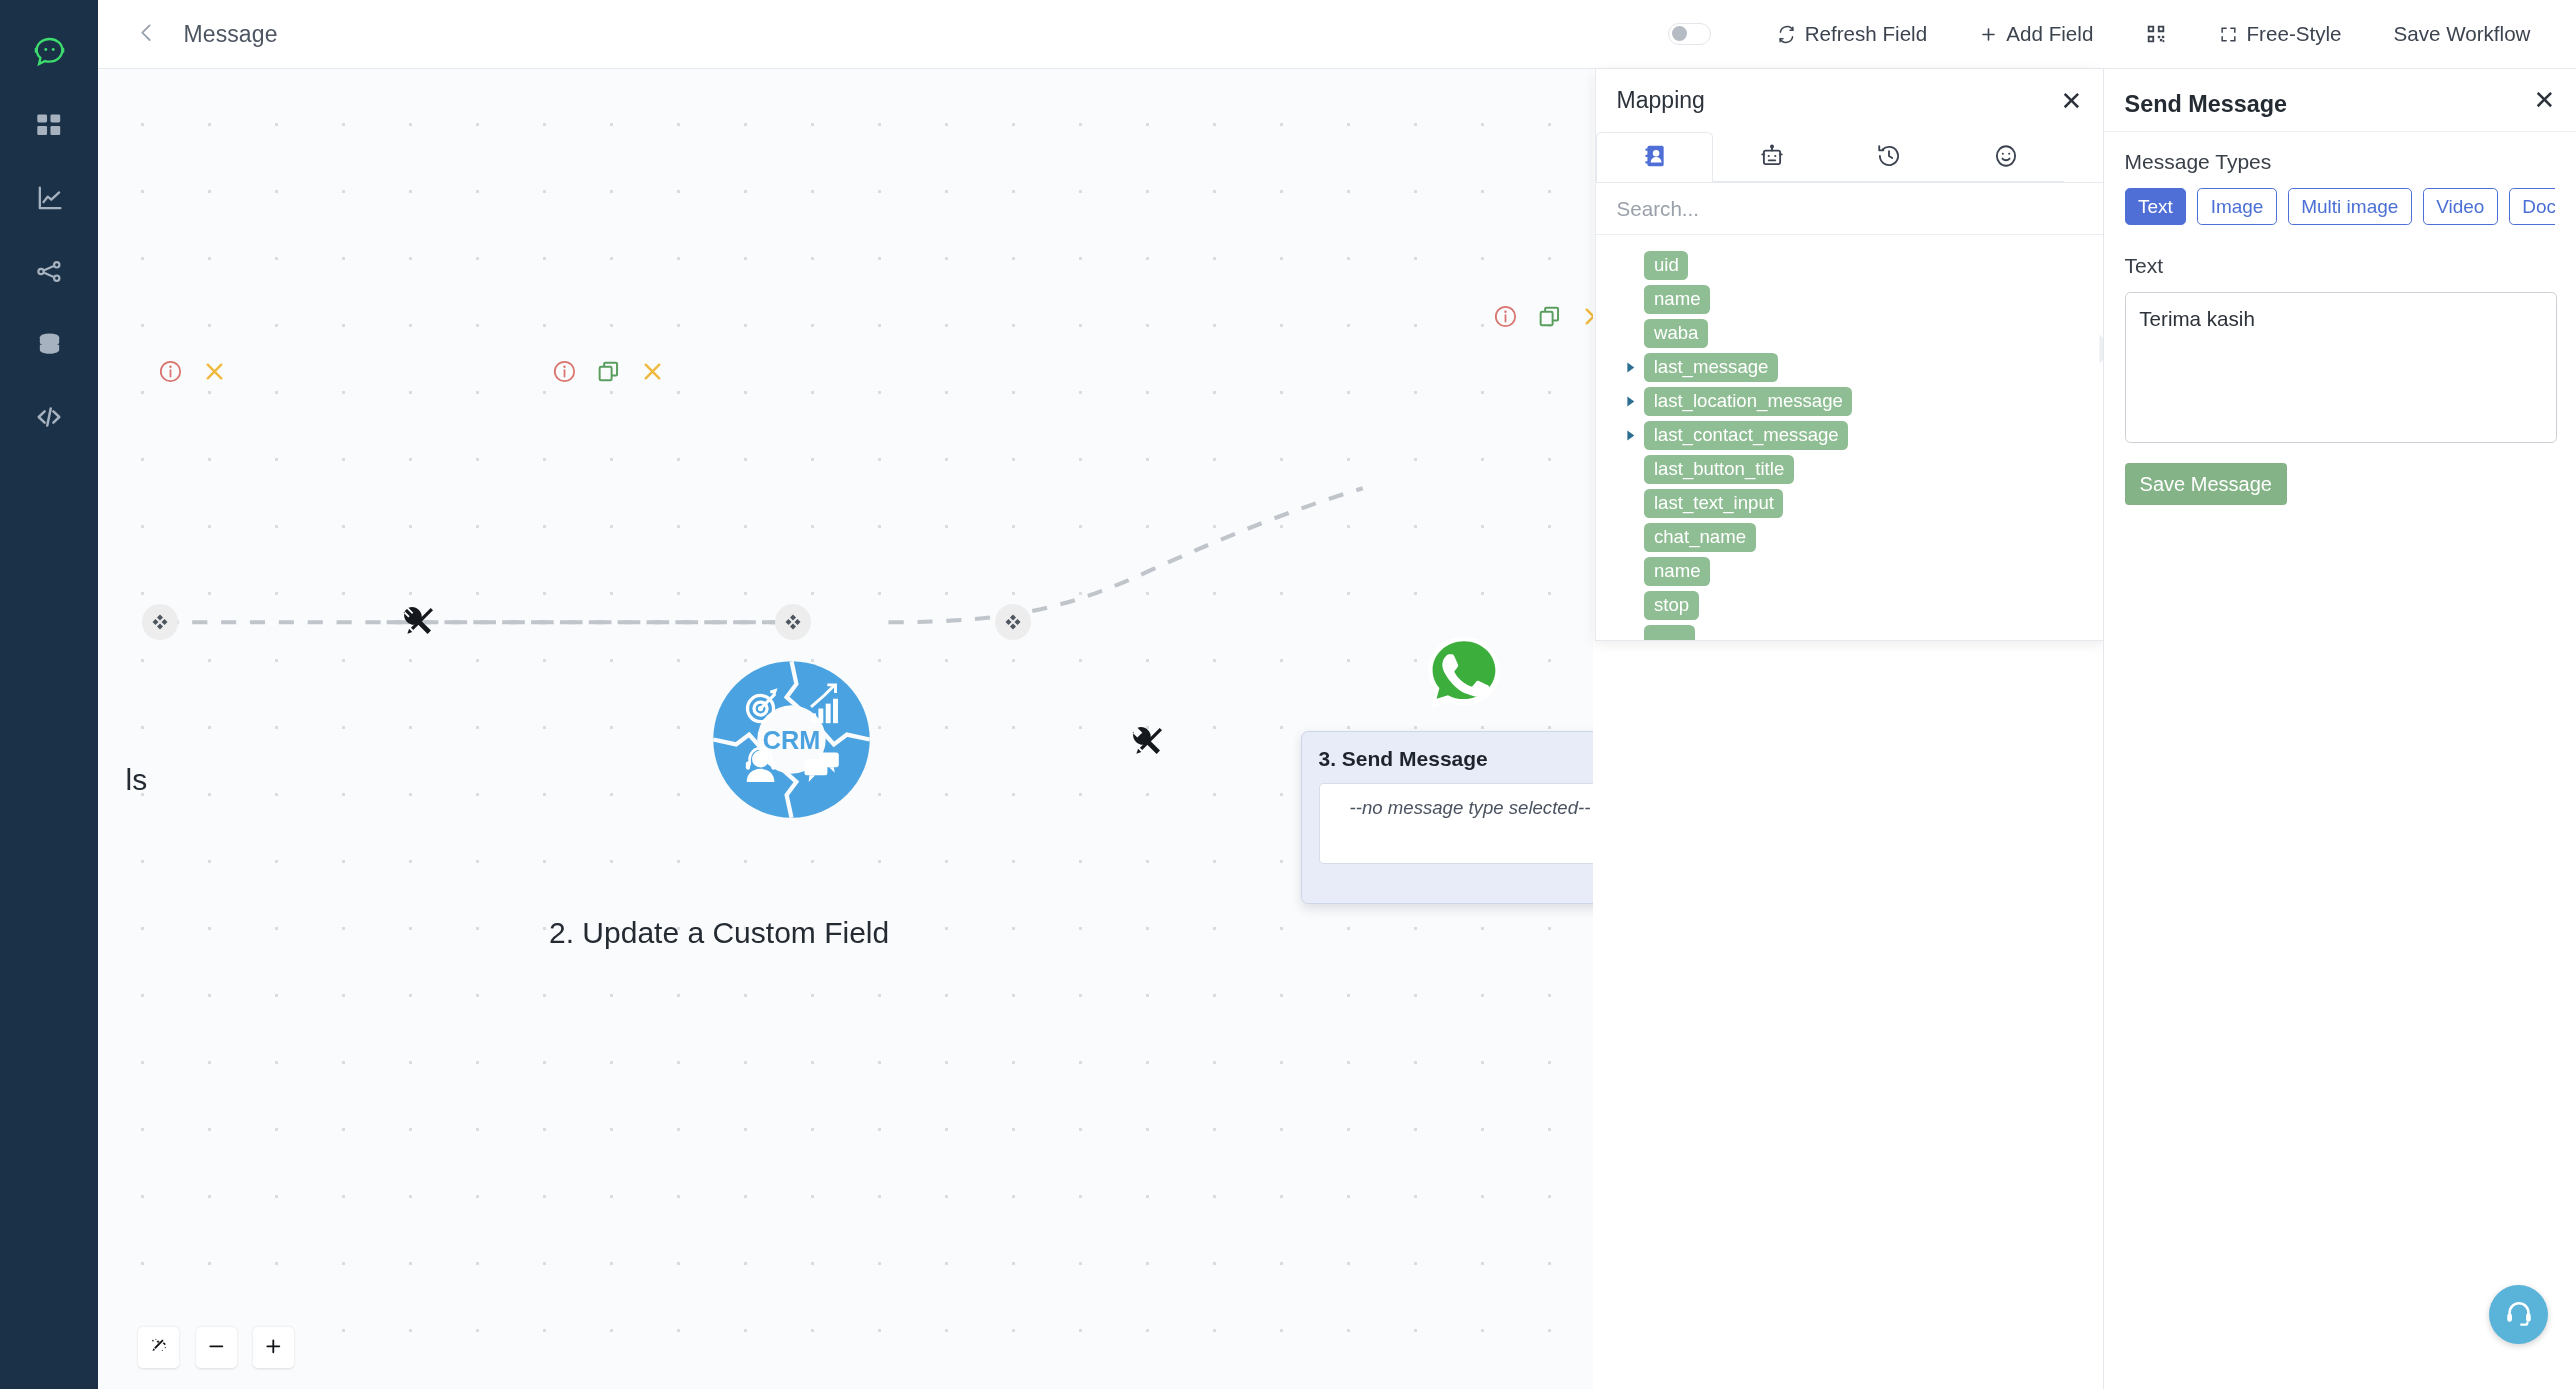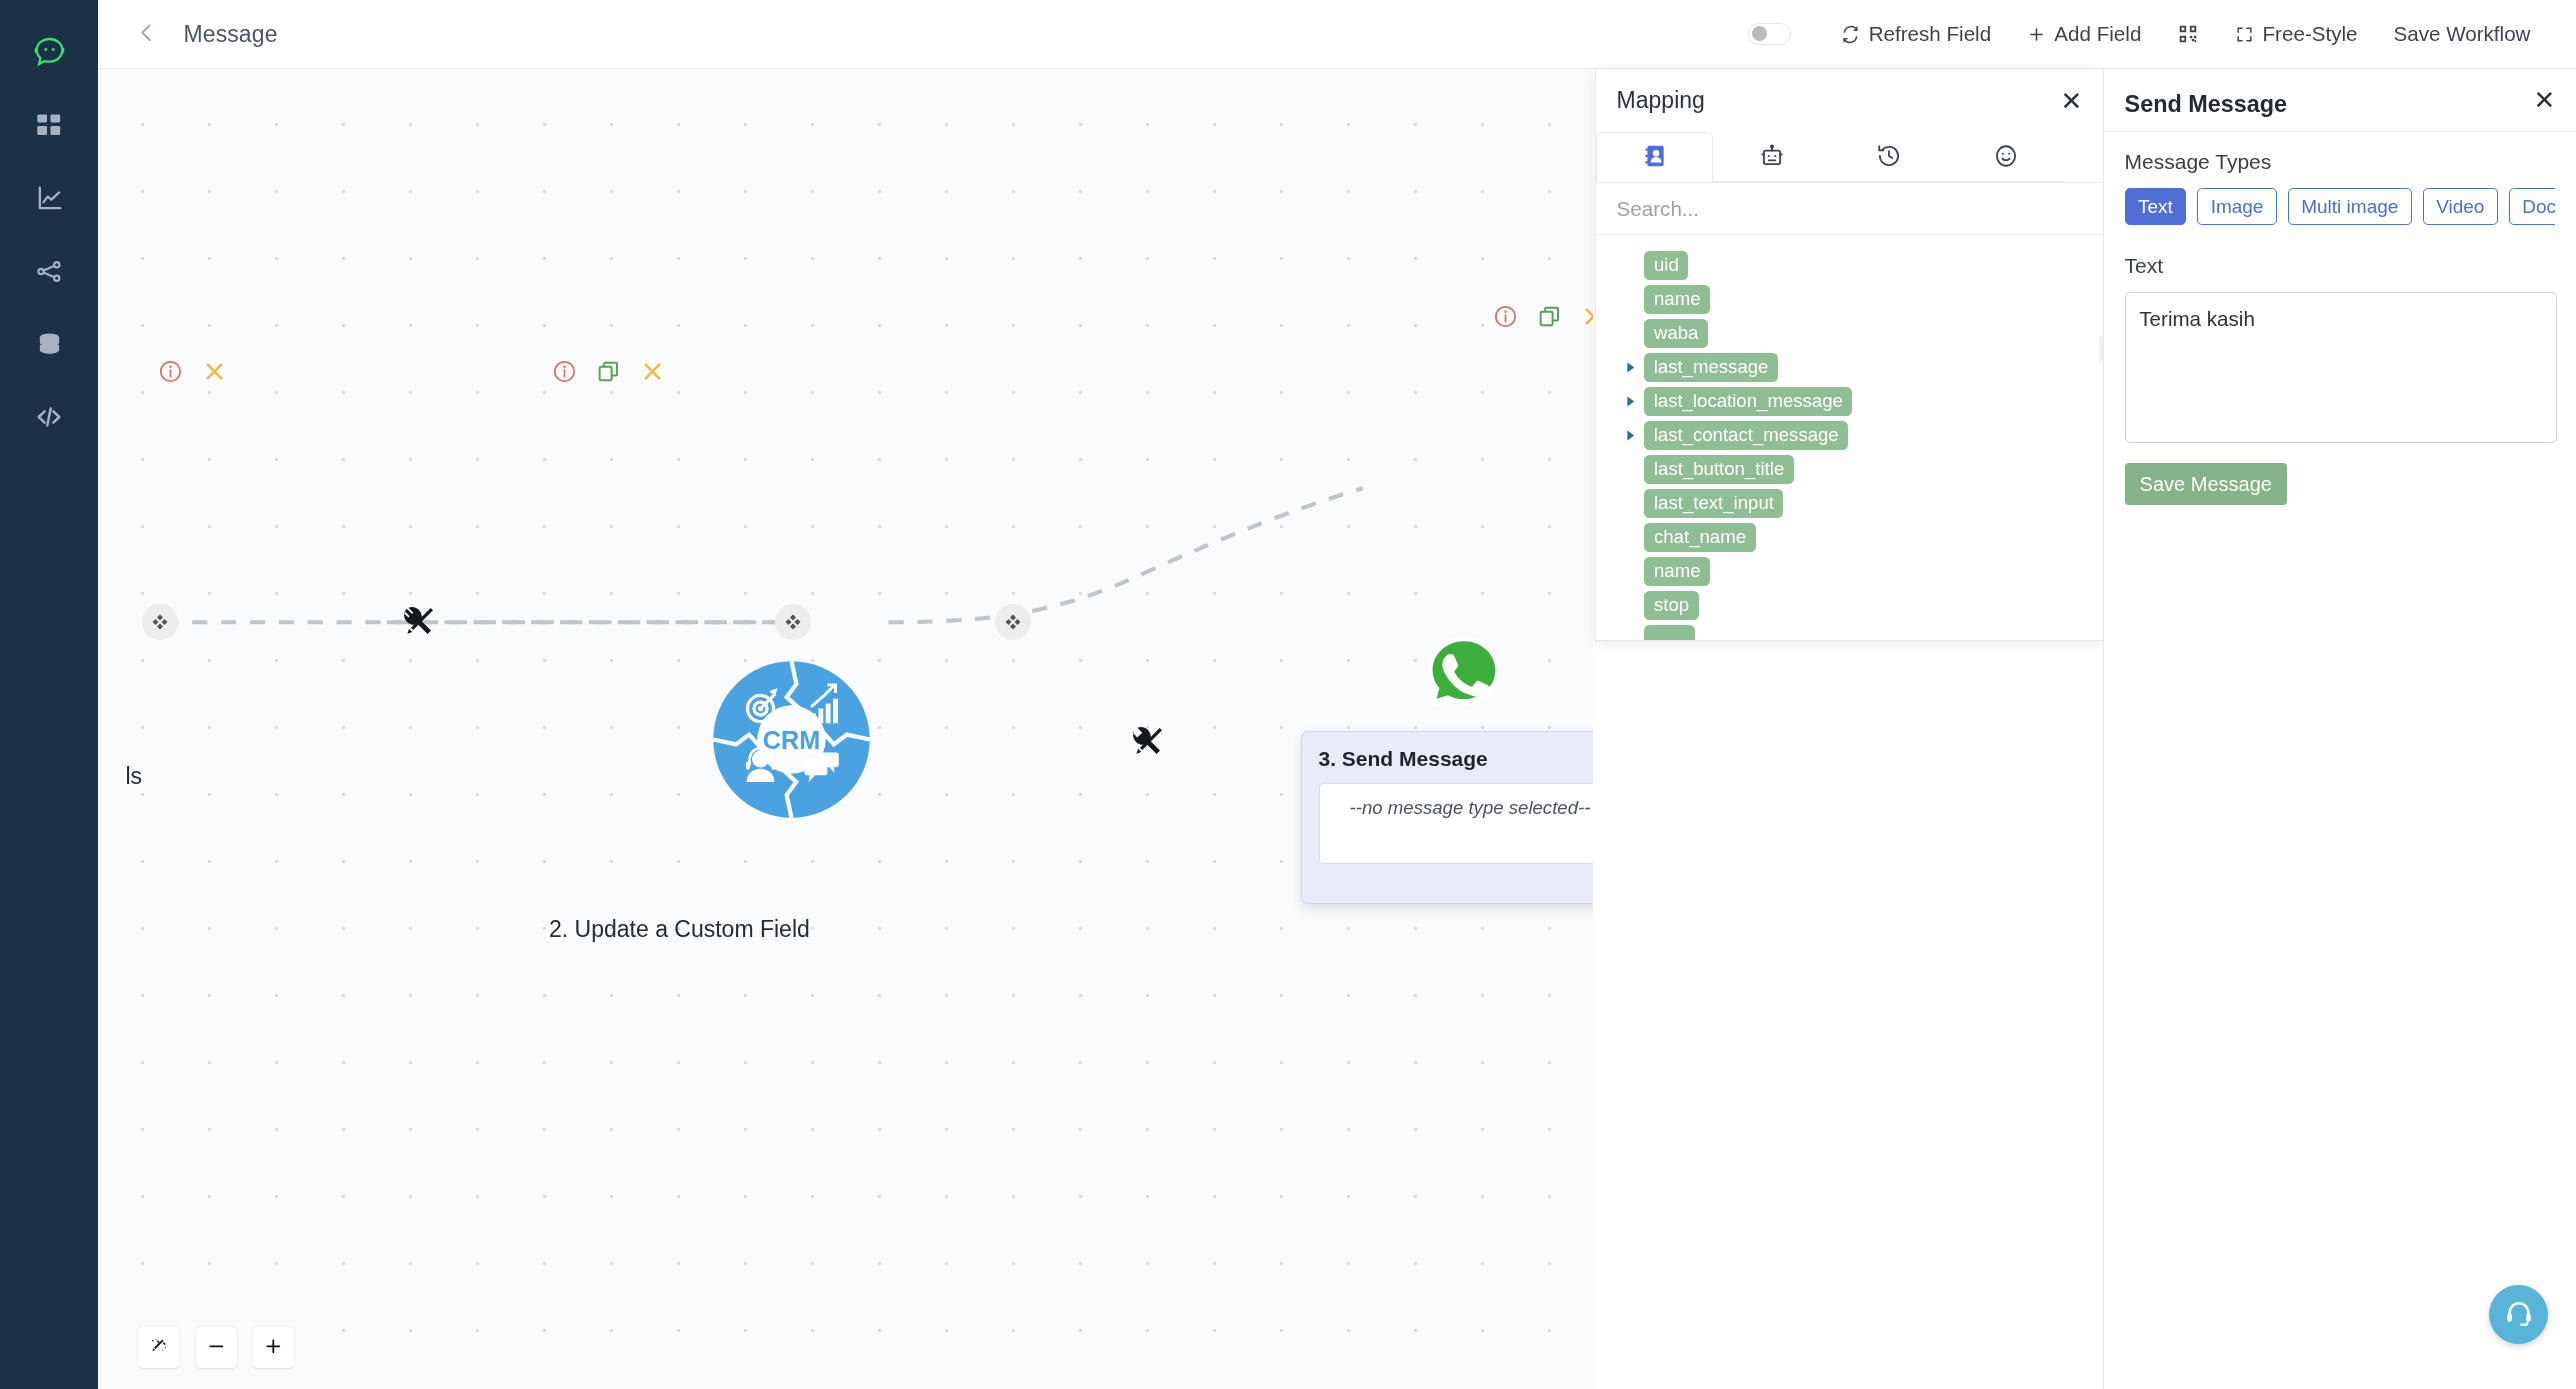--- a/index.html
+++ b/index.html
@@ -28,21 +28,21 @@
   #topbar {
     position: absolute; left: 98px; top: 0;
     width: 2478px; height: 69px;
     background: #ffffff;
     border-bottom: 0.7px solid #e7eaee;
     display: flex; align-items: center;
   }
   #back-chevron { width: 40px; height: 40px; margin-left: 29px;
     display: flex; align-items: center; justify-content: center; cursor: pointer; }
   #doc-title { margin-left: 16.5px; font-size: 23px; color: #4c5561; letter-spacing: 0.1px; }
-  #topbar-right { margin-left: auto; display: flex; align-items: center; gap: 0; padding-right: 27.5px; }
+  #topbar-right { margin-left: auto; display: flex; align-items: center; gap: 16px; padding-right: 27.5px; }
 
   .tb-toggle { width: 43px; height: 22px; border-radius: 12.4px;
     border: 1.4px solid #e3e6ea; background: #ffffff; position: relative;
     margin-right: 32px; cursor: pointer; }
   .tb-toggle .knob { position: absolute; left: 2.1px; top: 2.1px;
     width: 15px; height: 15px; border-radius: 50%; background: #b6bcc3; }
 
   .tb-btn { display: flex; align-items: center; gap: 8.2px;
     font-size: 20.6px; color: #3c4450; cursor: pointer;
     padding: 0 18px; white-space: nowrap; }
@@ -56,21 +56,21 @@
     background-image: radial-gradient(#d9dde2 1.5px, transparent 1.6px);
     background-size: 67px 67px;
     background-position: 11px 22px;
     overflow: hidden;
   }
   #edges { position: absolute; left: 0; top: 0; }
 
   .node-actions { position: absolute; display: flex; align-items: center; gap: 19px; }
   .na-btn { cursor: pointer; display: flex; align-items: center; justify-content: center; }
 
-  .node-label { position: absolute; font-size: 23px; color: #252b33;
+  .node-label { position: absolute; font-size: 30px; color: #252b33;
     white-space: nowrap; text-align: right; }
 
   
   #node-crm { position: absolute; left: 612px; top: 589px;
     width: 163px; height: 163px; cursor: pointer; }
 
   
   #node-wa { position: absolute; left: 1325px; top: 564px;
     width: 82px; height: 82px; cursor: pointer; }
 

